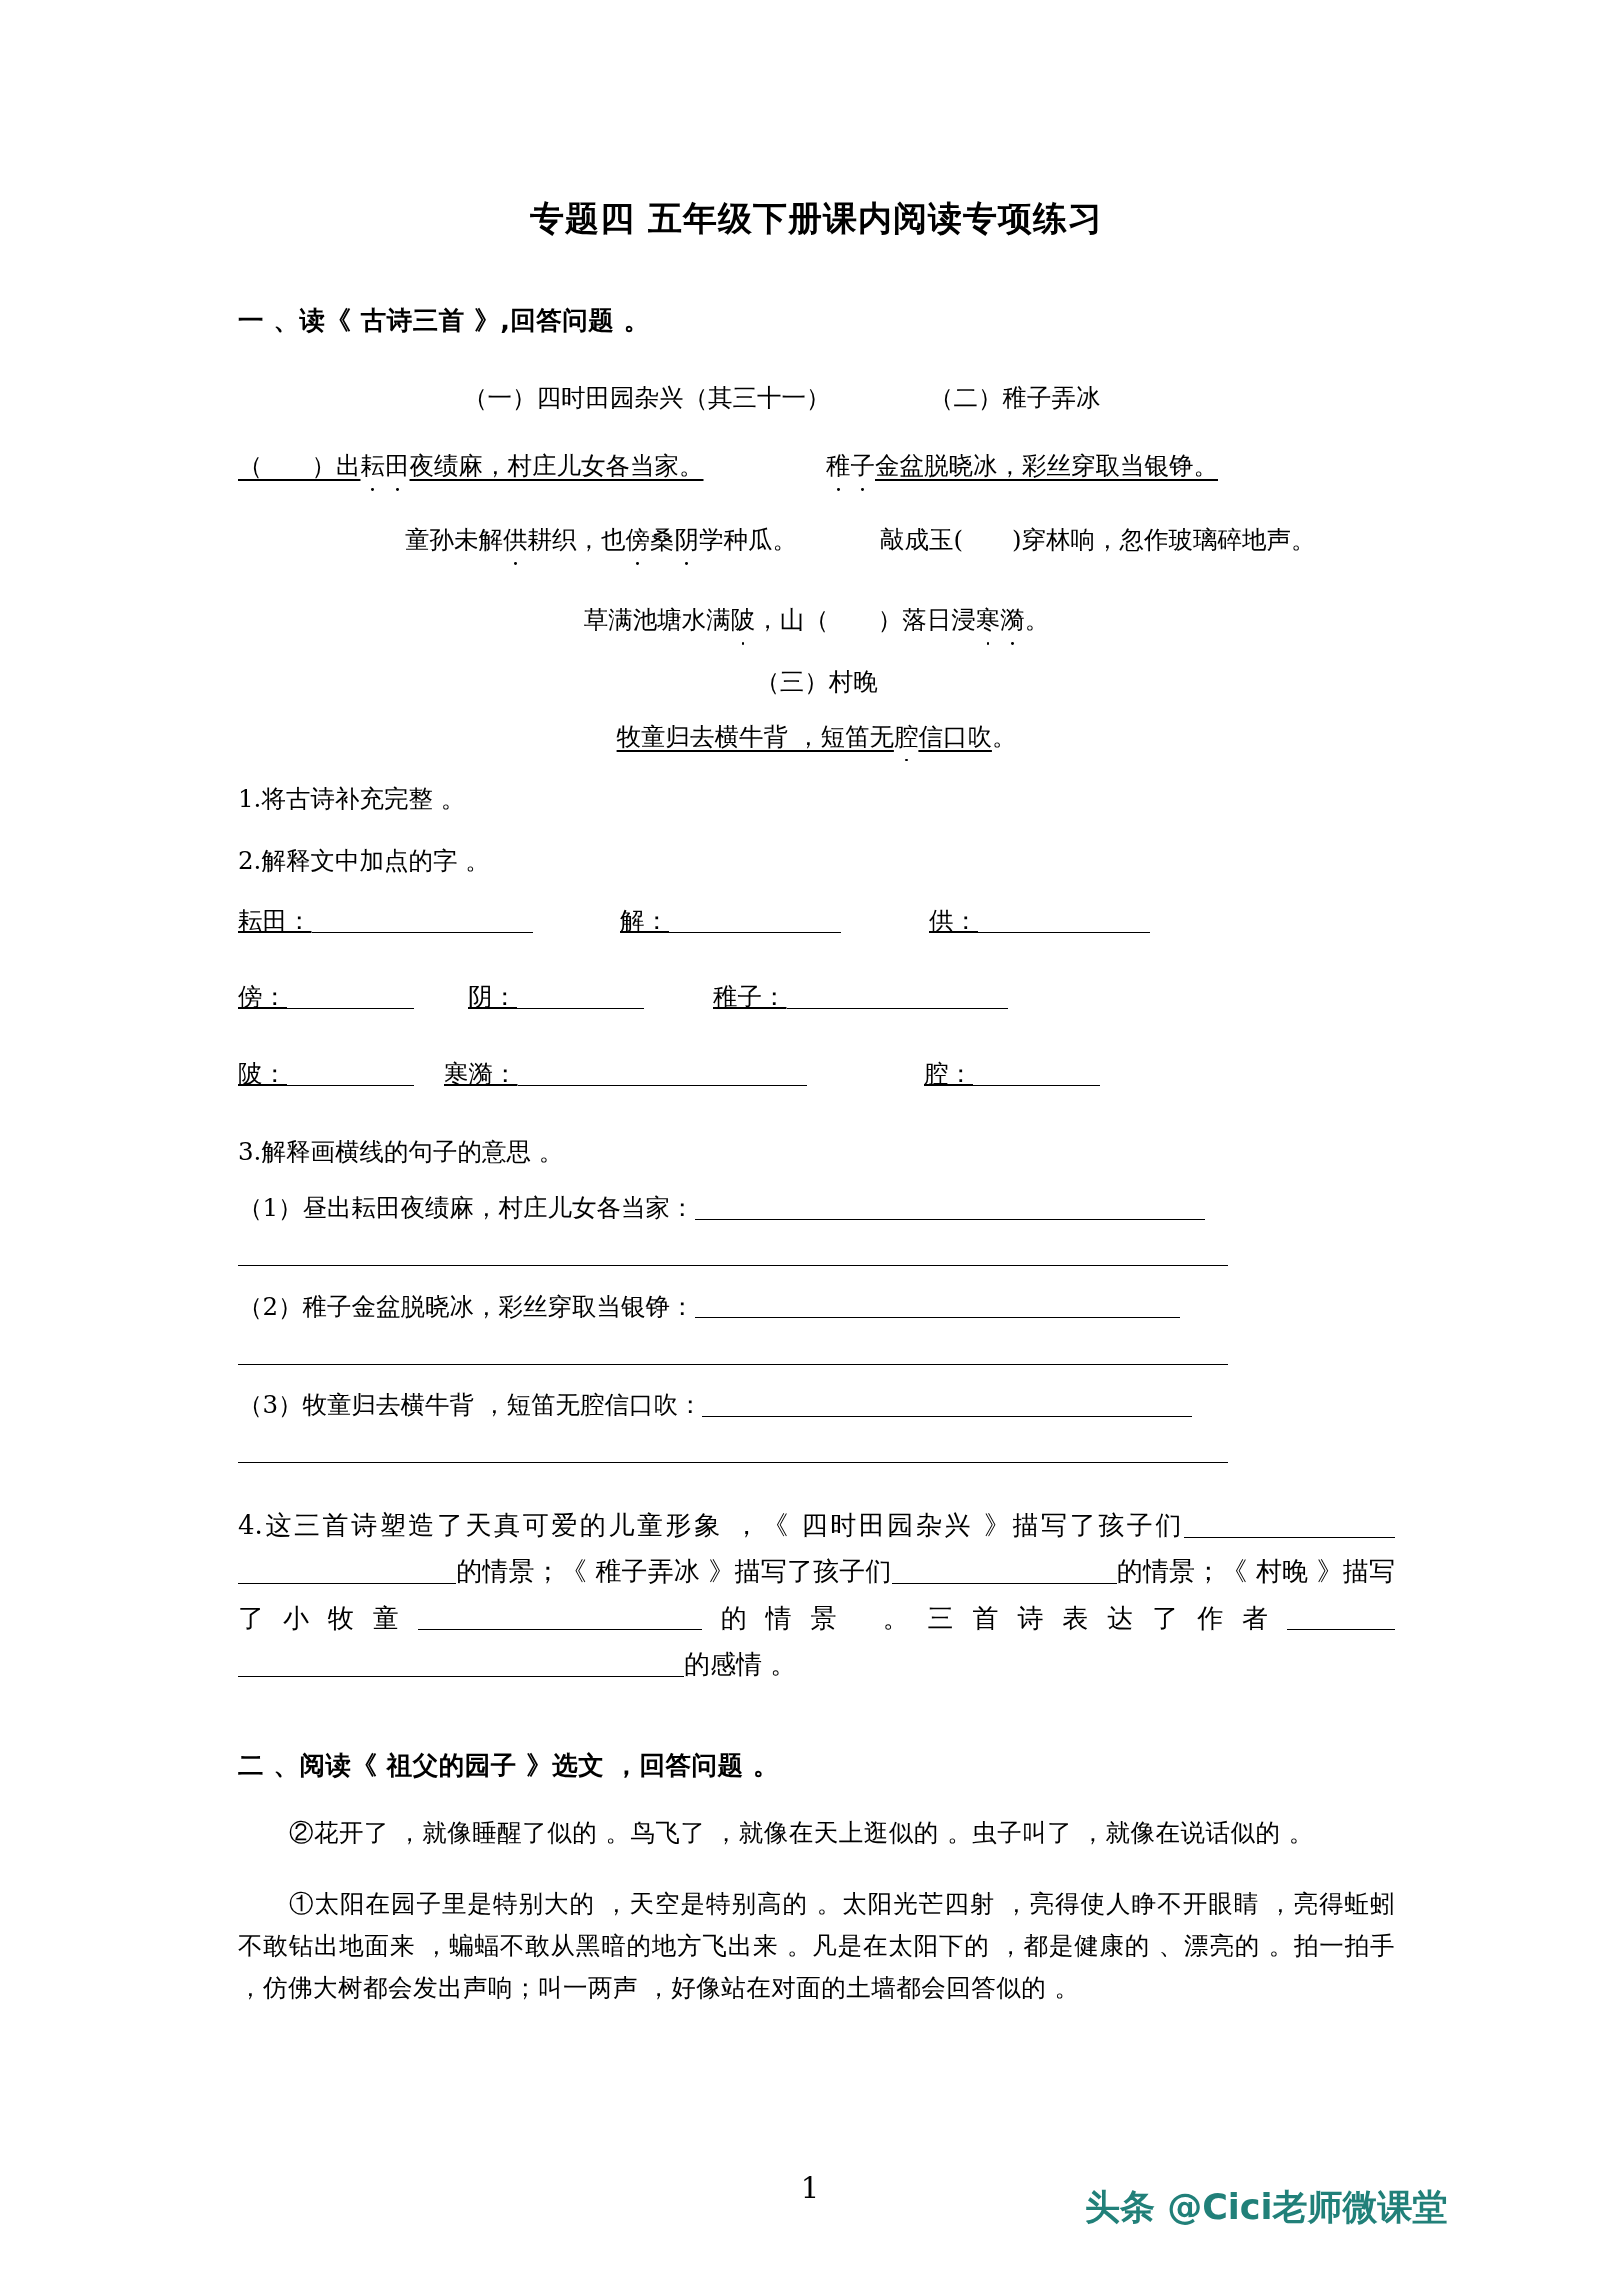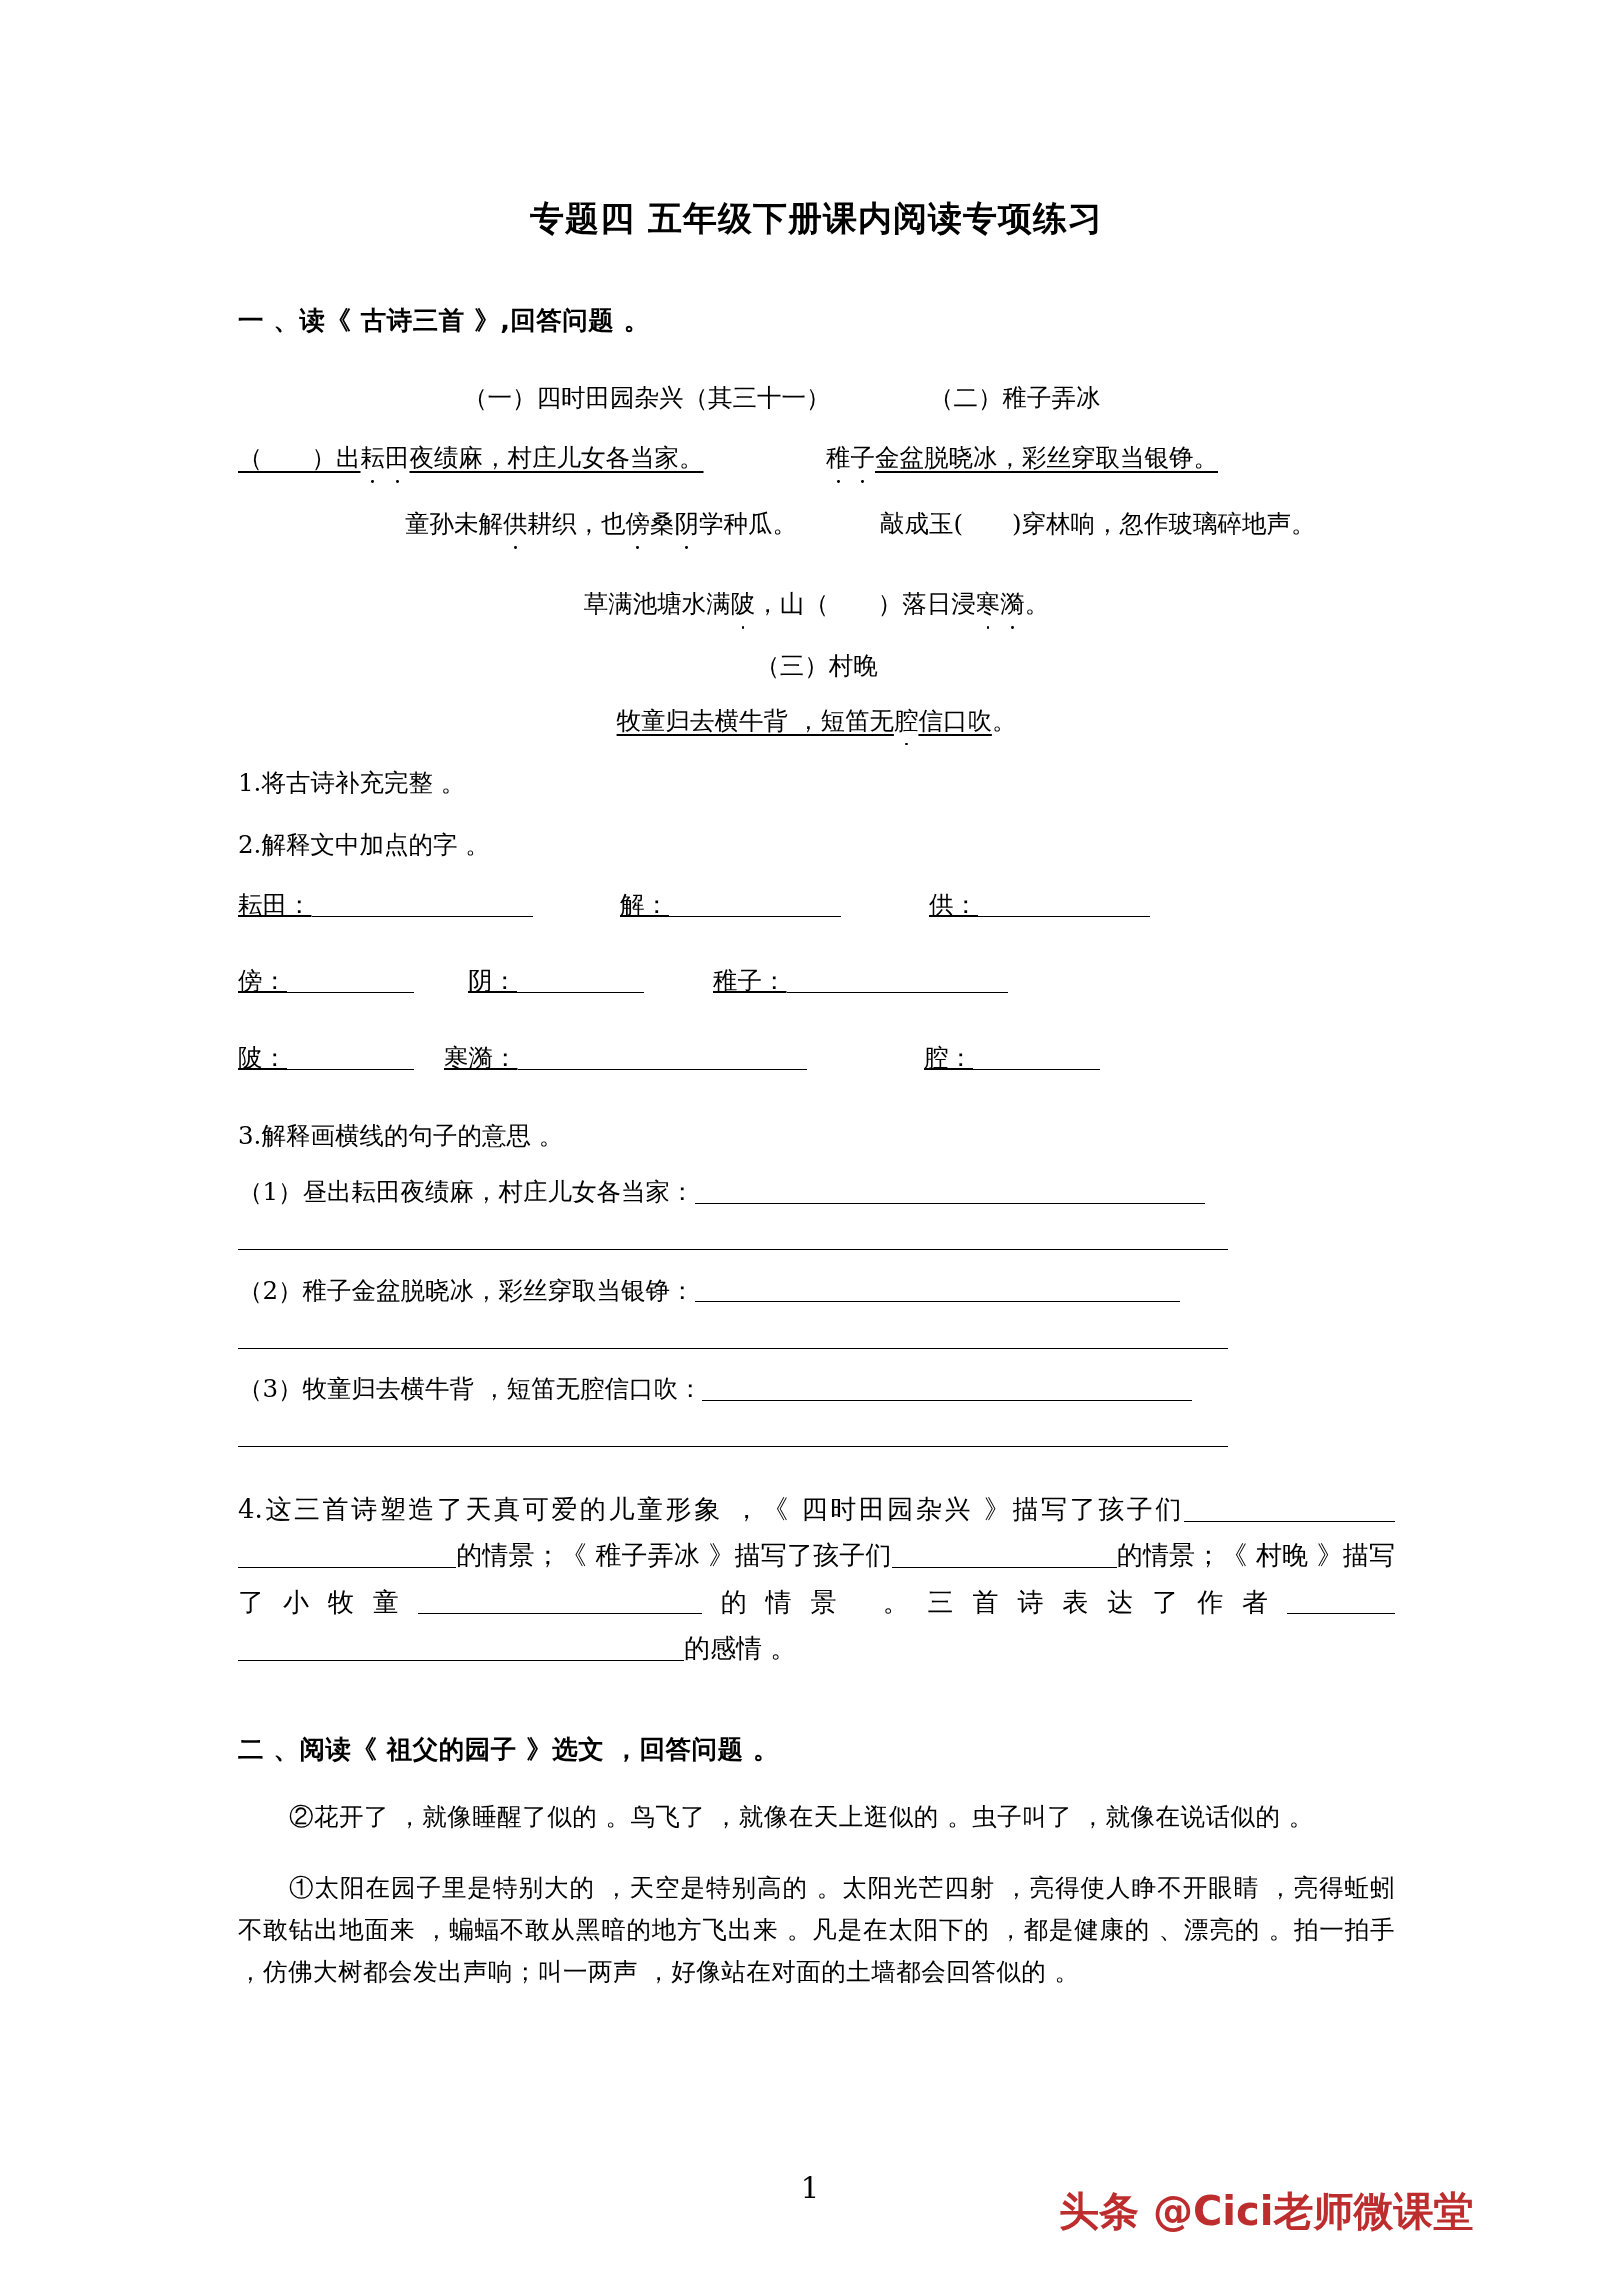--- a/index.html
+++ b/index.html
@@ -47,21 +47,21 @@
     position: relative;
     height: 45px;
     margin-top: 43px;
     font-size: 24.5px;
   }
   .poem-title-a { position: absolute; left: 225px; top: 0; white-space: nowrap; }
   .poem-title-b { position: absolute; left: 691px; top: 0; white-space: nowrap; }
   .poem-row {
     position: relative;
     height: 51px;
-    margin-top: 15px;
+    margin-top: 23px;
     font-size: 24.5px;
   }
   .col-a { position: absolute; left: 0px; top: 0; white-space: nowrap; }
   .col-a-indent { position: absolute; left: 167px; top: 0; white-space: nowrap; }
   .col-b { position: absolute; left: 588px; top: 0; white-space: nowrap; }
   .col-b-indent { position: absolute; left: 642px; top: 0; white-space: nowrap; }
   .ul { text-decoration: underline; text-underline-offset: 4.9px; }
   .dot {
     position: relative;
     display: inline-block;
@@ -128,25 +128,25 @@
   .page-number {
     position: absolute;
     left: 0;
     right: 0;
     top: 2171px;
     text-align: center;
     font-size: 29px;
   }
   .watermark {
     position: absolute;
-    left: 1059px;
+    left: 1085px;
     top: 2184px;
-    font-size: 40px;
+    font-size: 35px;
     font-weight: bold;
-    color: #b91c1c;
+    color: #0f766e;
     white-space: nowrap;
     font-family: "DejaVu Sans", "Liberation Sans", sans-serif;
     text-shadow: 1px 1px 0 #ffffff, -1px -1px 0 #ffffff, 1px -1px 0 #ffffff, -1px 1px 0 #ffffff;
     opacity: 0.92;
   }
 </style>
 </head>
 <body>
 
 <div class="page">

